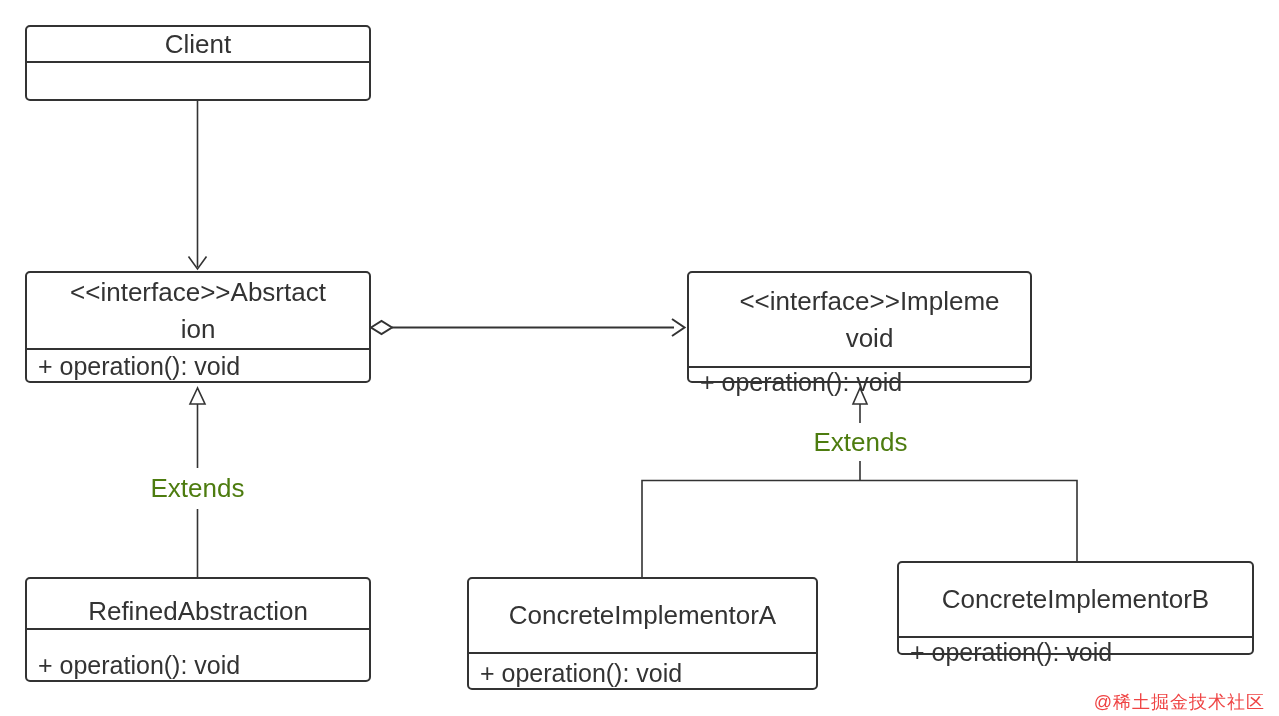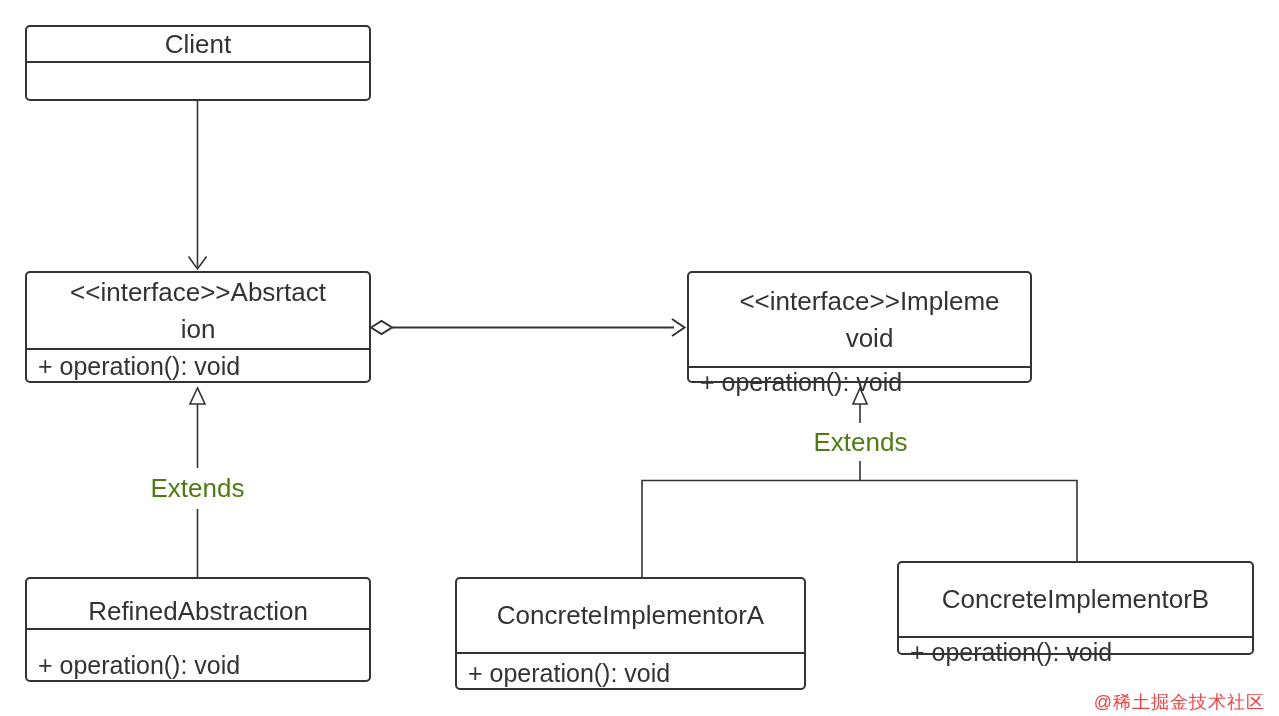--- a/index.html
+++ b/index.html
@@ -58,21 +58,21 @@
   }
   
   #box-client        { left: 25px;  top: 25px;  width: 346px; height: 76px; }
   #box-client .uml-title { height: 34px; line-height: 34px; }
   #box-abstraction   { left: 25px;  top: 271px; width: 346px; height: 112px; }
   #box-abstraction .uml-title { height: 75px; }
   #box-implementor   { left: 687px; top: 271px; width: 345px; height: 112px; }
   #box-implementor .uml-title { height: 93px; padding-left: 20px; }
   #box-refined       { left: 25px;  top: 577px; width: 346px; height: 105px; }
   #box-refined .uml-title { height: 33px; line-height: 33px; margin-top: 16px; }
-  #box-concreteA     { left: 455px; top: 577px; width: 351px; height: 113px; }
+  #box-concreteA     { left: 467px; top: 577px; width: 351px; height: 113px; }
   #box-concreteA .uml-title { height: 73px; }
   #box-concreteB     { left: 897px; top: 561px; width: 357px; height: 94px; }
   #box-concreteB .uml-title { height: 73px; }
 
   .edge-label {
     position: absolute;
     font-size: 26px;
     color: #4d7c0f;
     text-align: center;
     background: #ffffff;

